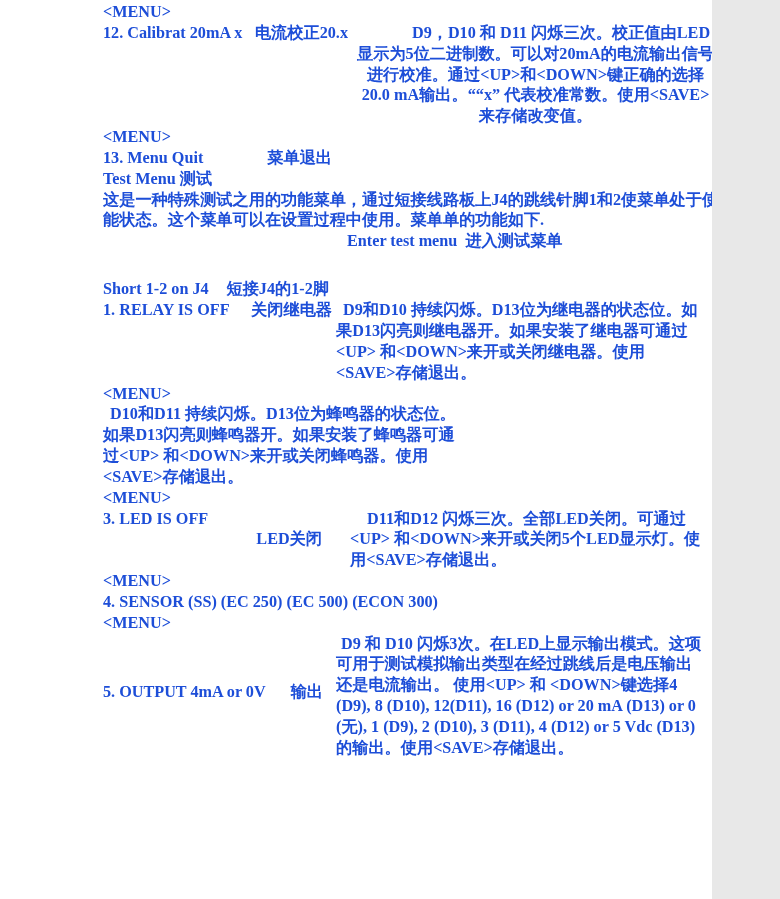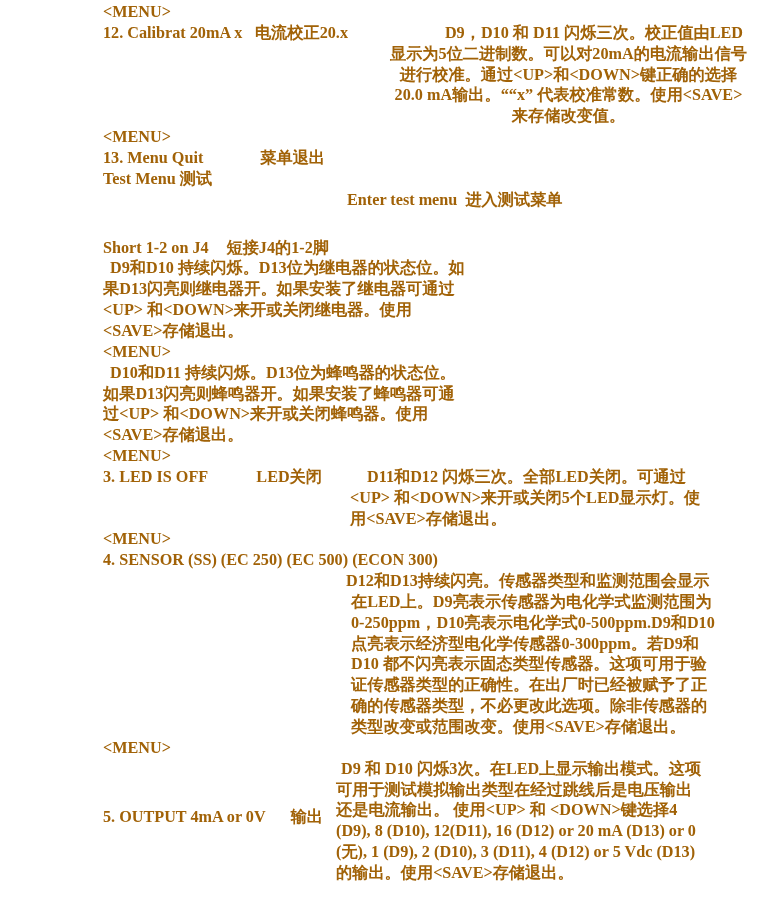--- a/index.html
+++ b/index.html
@@ -1,42 +1,42 @@
 <!DOCTYPE html>
 <html><head>
 <meta charset="utf-8">
 <style>
   html,body{margin:0;padding:0;background:#e8e8e8;}
   .page{
     position:relative;
-    width:780px;height:899px;
+    width:712px;height:899px;
     box-sizing:border-box;
     background:#ffffff;
-    color:#a16207;
+    color:#1d4ed8;
     padding:2px 0 0 103px;
     font-family:"Liberation Serif","DejaVu Serif",serif;
     font-weight:700;
     font-size:16.2px;
     line-height:20.85px;
     overflow:hidden;
   }
   .line{white-space:pre;}
   .para{white-space:pre;}
   .row{display:flex;align-items:flex-start;}
   .label{display:flex;flex:0 0 auto;white-space:pre;}
   .label .en{white-space:pre;}
   .label .zh{margin-left:auto;white-space:pre;}
   .desc{flex:1 1 auto;white-space:pre;}
   
   .e12 .label{width:254px;} .e12 .zh{margin-right:9px;}  .e12 .desc{text-indent:51px;text-align:center;}
-  .e13 .label{width:254px;} .e13 .zh{margin-right:32px;} .e13 .desc{text-indent:10px;}
+  .e13 .label{width:254px;} .e13 .zh{margin-right:25px;} .e13 .desc{text-indent:10px;}
   .eshort .label{width:233px;margin-top:48px;} .eshort .zh{margin-right:7px;} .eshort .desc{text-indent:11px;}
   .e1 .label{width:233px;} .e1 .zh{margin-right:4px;}  .e1 .desc{text-indent:7px;}
   .e2 .label{width:233px;} .e2 .zh{margin-right:4px;}  .e2 .desc{text-indent:7px;}
-  .e3 .label{width:247px;} .e3 .zh{margin-right:28px;} .e3 .desc{text-indent:17px;}
+  .e3 .label{width:247px;flex-direction:column;} .e3 .zh{margin-right:28px;} .e3 .desc{text-indent:17px;}
   .e5 .label{width:233px;margin-top:48px;} .e5 .zh{margin-right:13px;} .e5 .desc{text-indent:5px;}
   .e4d{margin-left:248px;text-indent:-5px;white-space:pre;}
 </style>
 </head>
 <body>
 
 <div class="page">
   <div id="doc-body">
       <div class="line">&lt;MENU&gt;</div>
       <div class="row e12">
@@ -45,25 +45,28 @@
 显示为5位二进制数。可以对20mA的电流输出信号
 进行校准。通过&lt;UP&gt;和&lt;DOWN&gt;键正确的选择
 20.0 mA输出。““x” 代表校准常数。使用&lt;SAVE&gt;
 来存储改变值。</div>
       </div>
       <div class="line">&lt;MENU&gt;</div>
       <div class="row e13">
         <div class="label"><span class="en">13. Menu Quit</span><span class="zh">菜单退出</span></div>
       </div>
       <div class="line">Test Menu 测试</div>
+      <div class="para">这是一种特殊测试之用的功能菜单，通过短接线路板上J4的跳线针脚1和2使菜单处于使
+能状态。这个菜单可以在设置过程中使用。菜单单的功能如下.</div>
       <div class="row eshort">
         <div class="label"><span class="en">Short 1-2 on J4</span><span class="zh">短接J4的1-2脚</span></div>
         <div class="desc">Enter test menu  进入测试菜单</div>
       </div>
       <div class="row e1">
+        <div class="label"><span class="en">1. RELAY IS OFF</span><span class="zh">关闭继电器</span></div>
         <div class="desc">D9和D10 持续闪烁。D13位为继电器的状态位。如
 果D13闪亮则继电器开。如果安装了继电器可通过
 &lt;UP&gt; 和&lt;DOWN&gt;来开或关闭继电器。使用
 &lt;SAVE&gt;存储退出。</div>
       </div>
       <div class="line">&lt;MENU&gt;</div>
       <div class="row e2">
         <div class="desc">D10和D11 持续闪烁。D13位为蜂鸣器的状态位。
 如果D13闪亮则蜂鸣器开。如果安装了蜂鸣器可通
 过&lt;UP&gt; 和&lt;DOWN&gt;来开或关闭蜂鸣器。使用
@@ -71,28 +74,20 @@
       </div>
       <div class="line">&lt;MENU&gt;</div>
       <div class="row e3">
         <div class="label"><span class="en">3. LED IS OFF</span><span class="zh">LED关闭</span></div>
         <div class="desc">D11和D12 闪烁三次。全部LED关闭。可通过
 &lt;UP&gt; 和&lt;DOWN&gt;来开或关闭5个LED显示灯。使
 用&lt;SAVE&gt;存储退出。</div>
       </div>
       <div class="line">&lt;MENU&gt;</div>
       <div class="line">4. SENSOR (SS) (EC 250) (EC 500) (ECON 300)</div>
-      <div class="e4d">D12和D13持续闪亮。传感器类型和监测范围会显示
-在LED上。D9亮表示传感器为电化学式监测范围为
-0-250ppm，D10亮表示电化学式0-500ppm.D9和D10
-点亮表示经济型电化学传感器0-300ppm。若D9和
-D10 都不闪亮表示固态类型传感器。这项可用于验
-证传感器类型的正确性。在出厂时已经被赋予了正
-确的传感器类型，不必更改此选项。除非传感器的
-类型改变或范围改变。使用&lt;SAVE&gt;存储退出。</div>
       <div class="line">&lt;MENU&gt;</div>
       <div class="row e5">
         <div class="label"><span class="en">5. OUTPUT 4mA or 0V</span><span class="zh">输出</span></div>
         <div class="desc">D9 和 D10 闪烁3次。在LED上显示输出模式。这项
 可用于测试模拟输出类型在经过跳线后是电压输出
 还是电流输出。 使用&lt;UP&gt; 和 &lt;DOWN&gt;键选择4
 (D9), 8 (D10), 12(D11), 16 (D12) or 20 mA (D13) or 0
 (无), 1 (D9), 2 (D10), 3 (D11), 4 (D12) or 5 Vdc (D13)
 的输出。使用&lt;SAVE&gt;存储退出。</div>
       </div>

